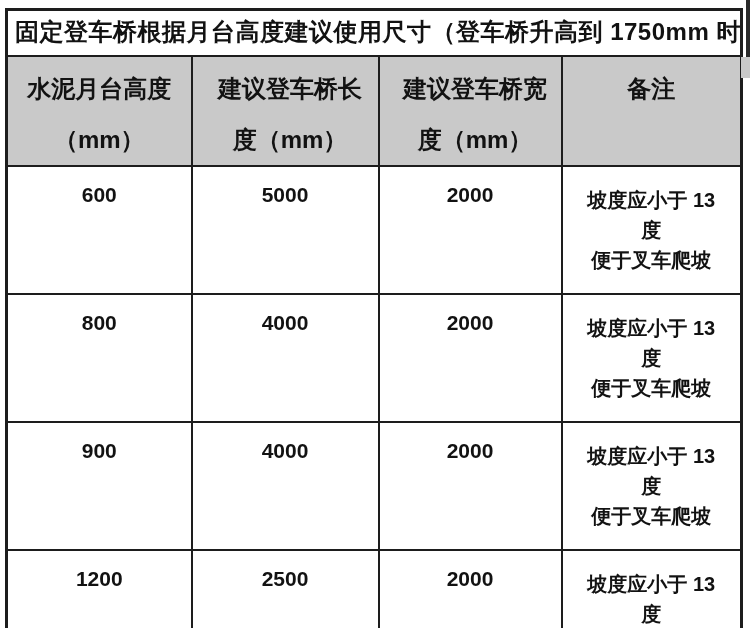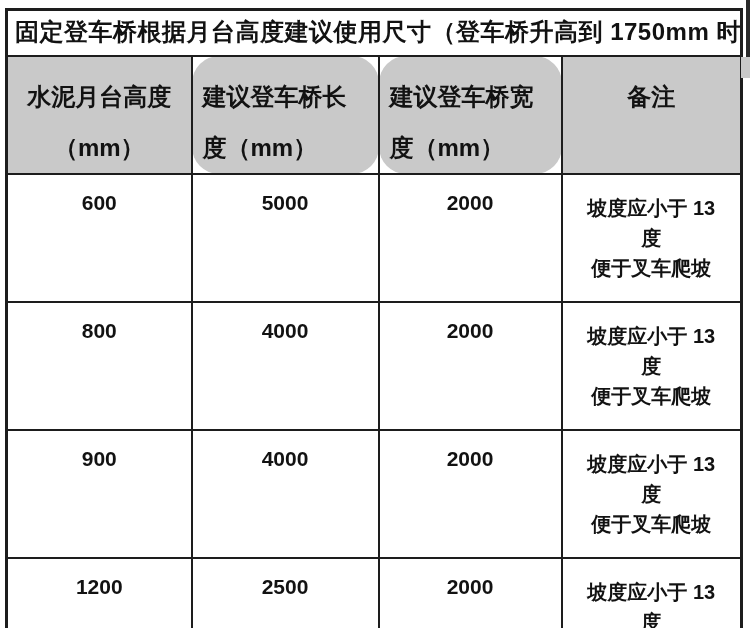--- a/index.html
+++ b/index.html
@@ -47,24 +47,24 @@
     background: #ffffff;
   }
 
   
   tr.header-row { height: 104px; }
   tr.header-row td {
     background: var(--header-bg);
     vertical-align: top;
     font-size: 24px;
     line-height: 51px;
-    padding-top: 14px;
+    padding-top: 6px;
   }
   td.hdr-center { text-align: center; }
-  td.hdr-left   { text-align: left; padding-left: 10px; border-radius: 27px; }
+  td.hdr-left   { text-align: center; padding-left: 10px; }
 
   
   tr.data-row { height: 77px; }
   td.num-cell {
     vertical-align: top;
     text-align: center;
     font-size: 21px;
     padding-top: 16px;
     background: #ffffff;
   }

